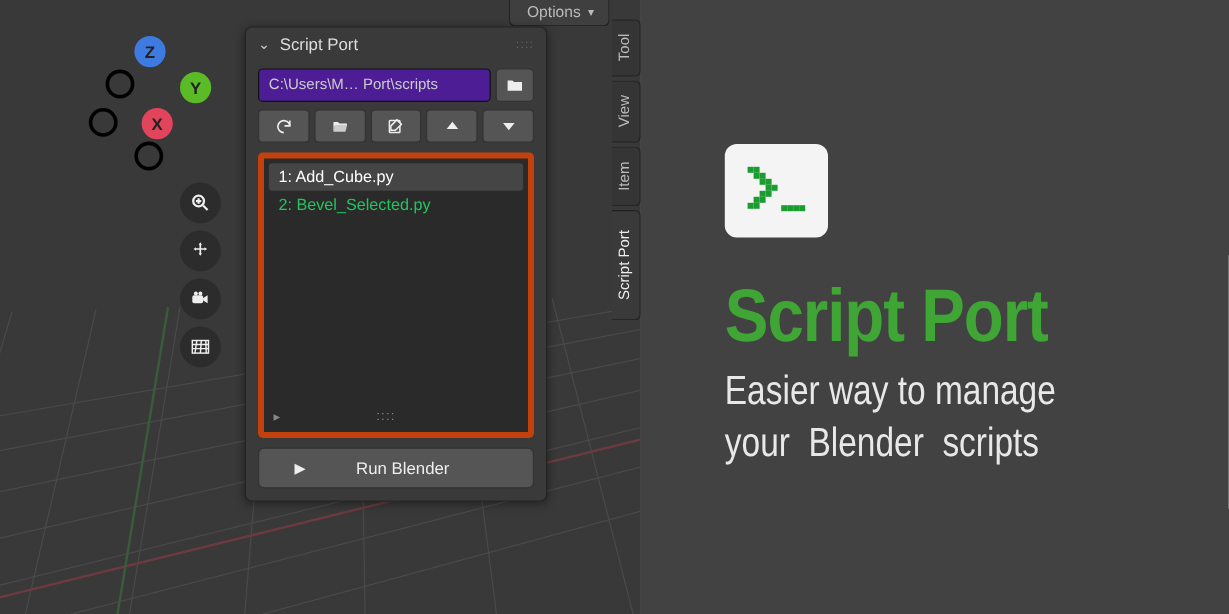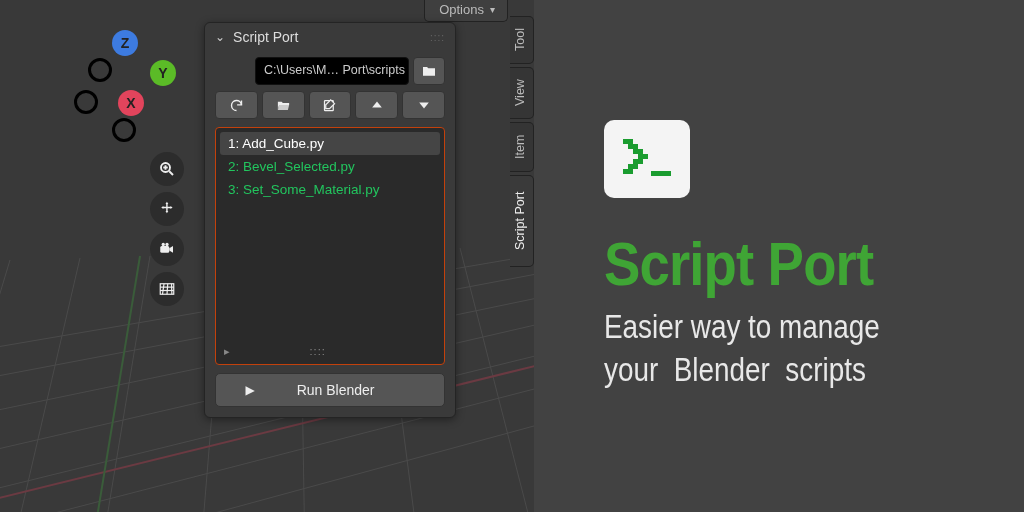--- a/index.html
+++ b/index.html
@@ -86,35 +86,35 @@
   .panel-header {
     display: flex; align-items: center;
     padding: 6px 10px;
     color: #ddd; font-size: 14px;
   }
   .panel-header .chev { margin-right: 8px; color:#ccc; font-size:12px;}
   .panel-header .grip { margin-left: auto; color:#666; letter-spacing:1px; font-size:10px;}
   .panel-body { padding: 6px 10px 10px; }
   .path-row { display: flex; gap: 4px; margin-bottom: 6px; }
   .path-input {
-    flex: 1; background: #000000; border: 1px solid #111;
+    flex: 1; background: #4c1d95; border: 1px solid #111;
     border-radius: 4px; color: #ccc; font-size: 12.5px;
     padding: 5px 8px; height: 28px;
-    white-space: nowrap; overflow: hidden; margin-left: 40px;
+    white-space: nowrap; overflow: hidden;
   }
   .icon-btn {
     background: #555; border: 1px solid #333;
     border-radius: 4px; width: 32px; height: 28px;
     display: flex; align-items: center; justify-content: center;
     color: #eee;
   }
   .button-row { display: flex; gap: 4px; margin-bottom: 8px; }
   .button-row .icon-btn { flex: 1; width: auto; }
   .list-box {
-    background: #2a2a2a; border: 1px solid #c2410c;
+    background: #2a2a2a; border: 5px solid #c2410c;
     border-radius: 4px; padding: 4px 4px 4px 4px;
     height: 238px; position: relative;
   }
   .list-item {
     color: #22c55e; font-size: 13.5px;
     padding: 4px 8px; border-radius: 3px;
     cursor: default;
   }
   .list-item.selected { background: #454545; color: #fff; }
   .list-footer {
@@ -314,21 +314,20 @@
         </div>
         <div class="icon-btn">
           <svg width="12" height="12" viewBox="0 0 10 10" fill="#eee">
               <path d="M5 8L1 3h8z"></path>
             </svg>
         </div>
       </div>
       <div class="list-box">
         <div class="list-item selected">1: Add_Cube.py</div>
         <div class="list-item">2: Bevel_Selected.py</div>
-        <div class="list-item">3: Set_Some_Material.py</div>
         <div class="list-footer">
           <span>▸</span>
           <span class="dots">::::</span>
         </div>
       </div>
       <div class="run-btn">
         <span class="play">▶</span>
         <span>Run Blender</span>
       </div>
     </div>

